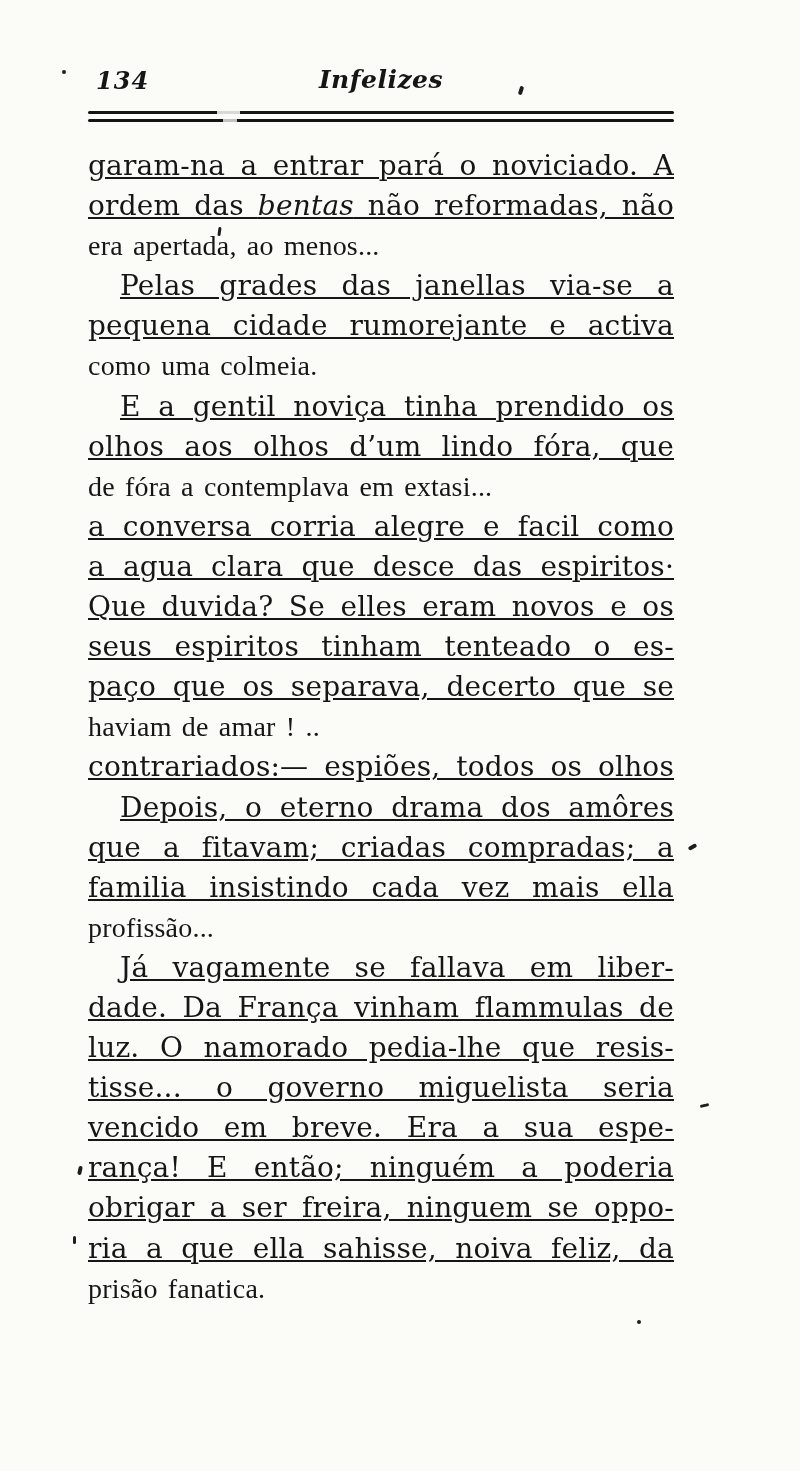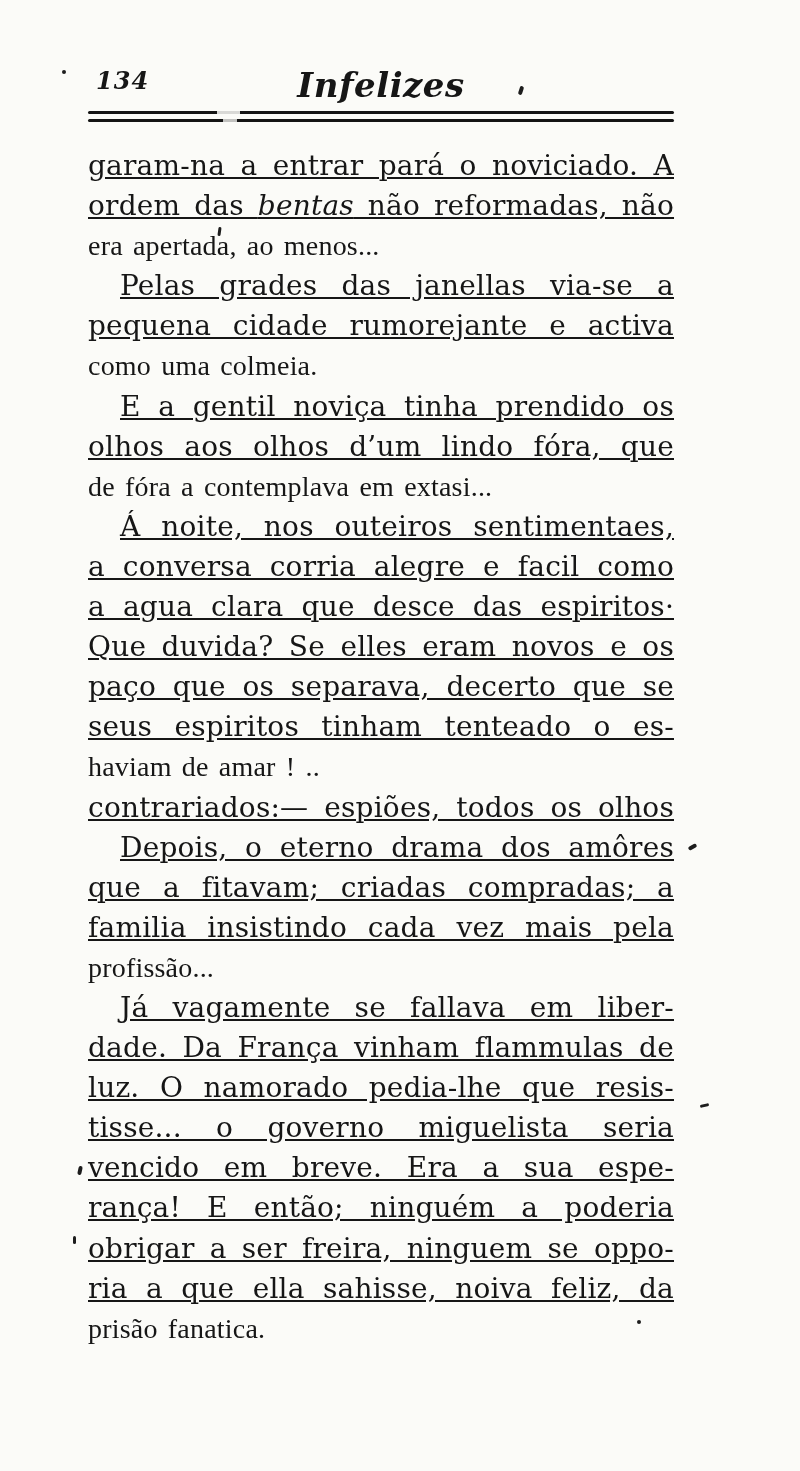--- a/index.html
+++ b/index.html
@@ -14,21 +14,21 @@
   .page { position: absolute; inset: 0; }
   .page-number {
     position: absolute; left: 96px; top: 66px;
     font-style: italic; font-weight: bold;
     font-size: 24px; letter-spacing: 1px;
   }
   .running-title {
     position: absolute; left: 88px; top: 65px; width: 586px;
     text-align: center;
     font-style: italic; font-weight: 600;
-    font-size: 34px; letter-spacing: 0.5px;
+    font-size: 25px; letter-spacing: 0.5px;
   }
   .rule { position: absolute; left: 88px; width: 586px; }
   .rule-top {
     top: 111px; height: 3px;
     background: linear-gradient(90deg, #141414 0 22%, rgba(20,20,20,0.15) 22% 26%, #141414 26% 100%);
     border-radius: 2px;
   }
   .rule-bottom {
     top: 119px; height: 2.5px;
     background: linear-gradient(90deg, #141414 0 23%, rgba(20,20,20,0.25) 23% 25.5%, #141414 25.5% 100%);
@@ -69,31 +69,30 @@
   <div class="page-body">
       <div class="line line-just"><span>garam-na a entrar pará o noviciado. A</span></div>
       <div class="line line-just"><span>ordem das </span><span class="it">bentas</span><span> não reformadas, não</span></div>
       <div class="line line-end"><span>era apertada, ao menos...</span></div>
       <div class="line line-just line-indent"><span>Pelas grades das janellas via-se a</span></div>
       <div class="line line-just"><span>pequena cidade rumorejante e activa</span></div>
       <div class="line line-end"><span>como uma colmeia.</span></div>
       <div class="line line-just line-indent"><span>E a gentil noviça tinha prendido os</span></div>
       <div class="line line-just"><span>olhos aos olhos d’um lindo fóra, que</span></div>
       <div class="line line-end"><span>de fóra a contemplava em extasi...</span></div>
-      <div class="line line-just line-indent"><span>Á noite, nos outeiros sentimentaes,</span></div>
       <div class="line line-just"><span>a conversa corria alegre e facil como</span></div>
       <div class="line line-just"><span>a agua clara que desce das espiritos·</span></div>
       <div class="line line-just"><span>Que duvida? Se elles eram novos e os</span></div>
+      <div class="line line-just"><span>seus espiritos tinham tenteado o es-</span></div>
       <div class="line line-just"><span>paço que os separava, decerto que se</span></div>
-      <div class="line line-just"><span>seus espiritos tinham tenteado o es-</span></div>
       <div class="line line-end"><span>haviam de amar !  ..</span></div>
       <div class="line line-just"><span>contrariados:— espiões, todos os olhos</span></div>
       <div class="line line-just line-indent"><span>Depois, o eterno drama dos amôres</span></div>
       <div class="line line-just"><span>que a fitavam; criadas compradas; a</span></div>
-      <div class="line line-just"><span>familia insistindo cada vez mais pela</span></div>
+      <div class="line line-just"><span>familia insistindo cada vez mais ella</span></div>
       <div class="line line-end"><span>profissão...</span></div>
       <div class="line line-just line-indent"><span>Já vagamente se fallava em liber-</span></div>
       <div class="line line-just"><span>dade. Da França vinham flammulas de</span></div>
       <div class="line line-just"><span>luz. O namorado pedia-lhe que resis-</span></div>
       <div class="line line-just"><span>tisse... o governo miguelista seria</span></div>
       <div class="line line-just"><span>vencido em breve. Era a sua espe-</span></div>
       <div class="line line-just"><span>rança! E então; ninguém a poderia</span></div>
       <div class="line line-just"><span>obrigar a ser freira, ninguem se oppo-</span></div>
       <div class="line line-just"><span>ria a que ella sahisse, noiva feliz, da</span></div>
       <div class="line line-end"><span>prisão fanatica.</span></div>

